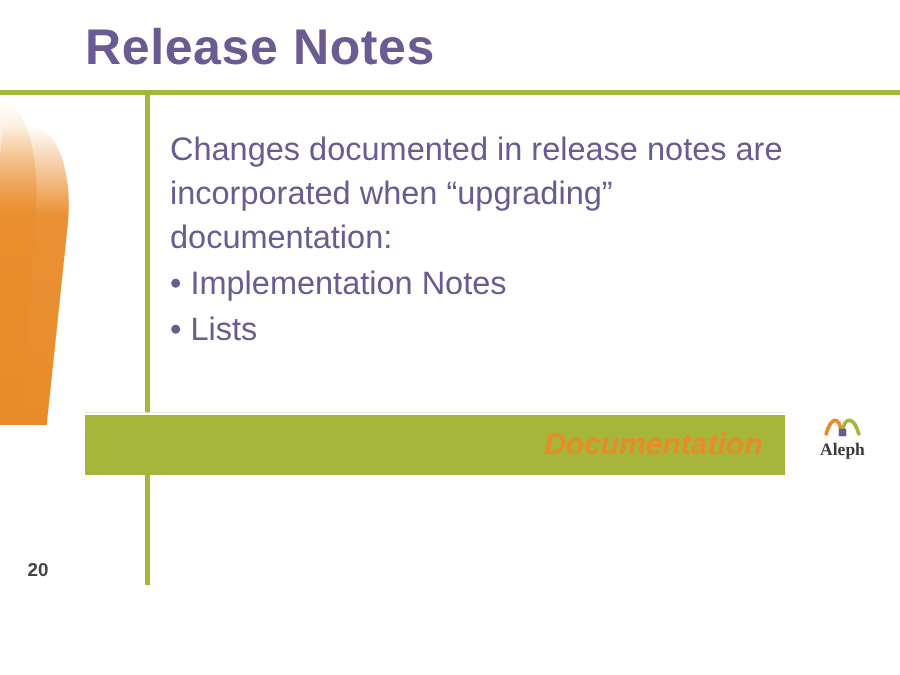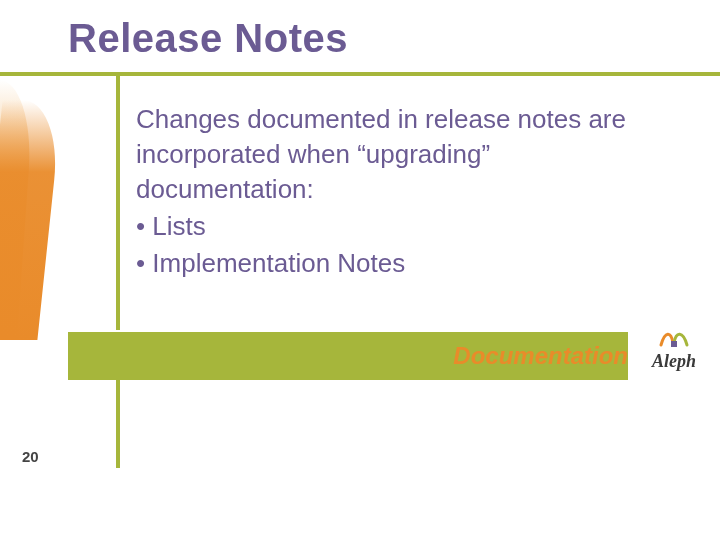--- a/index.html
+++ b/index.html
@@ -56,21 +56,21 @@
   }
   .footer-right {
     position: absolute;
     right: 0; bottom: 0;
     width: 92px; height: 62px;
     display: flex; align-items: center; justify-content: center;
     background: #fff;
   }
   .footer-title {
     position: absolute;
-    right: 92px; bottom: 10px;
+    right: 110px; bottom: 10px;
     font-size: 24px;
     font-weight: 700;
     font-style: italic;
     color: #e98b2a;
   }
   
   .orange-ribbon {
     position: absolute;
     left: -10px; bottom: 40px;
     width: 60px; height: 240px;
@@ -82,36 +82,36 @@
     position: absolute;
     left: -24px; bottom: 40px;
     width: 50px; height: 260px;
     background: linear-gradient(180deg, rgba(255,255,255,0) 0%, rgba(242,183,110,0.9) 40%, #f0a955 100%);
     transform: skewX(-4deg);
     border-top-right-radius: 36px 90px;
   }
   
   .logo { display: flex; flex-direction: column; align-items: center; gap: 2px; }
   .logo-mark { width: 34px; height: 22px; position: relative; }
-  .logo-text { font-family: Georgia, 'Times New Roman', serif; font-style: italic; font-size: 18px; color: #3a3a3a; font-weight: 600; }
+  .logo-text { font-family: Georgia, 'Times New Roman', serif; font-size: 14px; color: #3a3a3a; font-weight: 600; }
 </style>
 </head>
 <body>
 
 <div class="slide">
 
   <div class="title">Release Notes</div>
 
   <div class="hrule"></div>
   <div class="vrule"></div>
 
   <div class="body">
     <div class="para">Changes documented in release notes are incorporated when “upgrading” documentation:</div>
+    <div class="bullet">• <span>Implementation Notes</span></div>
     <div class="bullet">• <span>Lists</span></div>
-    <div class="bullet">• <span>Implementation Notes</span></div>
   </div>
 
   <div class="page-num">20</div>
 
   <div class="orange-ribbon2"></div>
   <div class="orange-ribbon"></div>
 
   <div class="footer-bar">
     <div class="footer-mid"></div>
     <div class="footer-title">Documentation</div>

